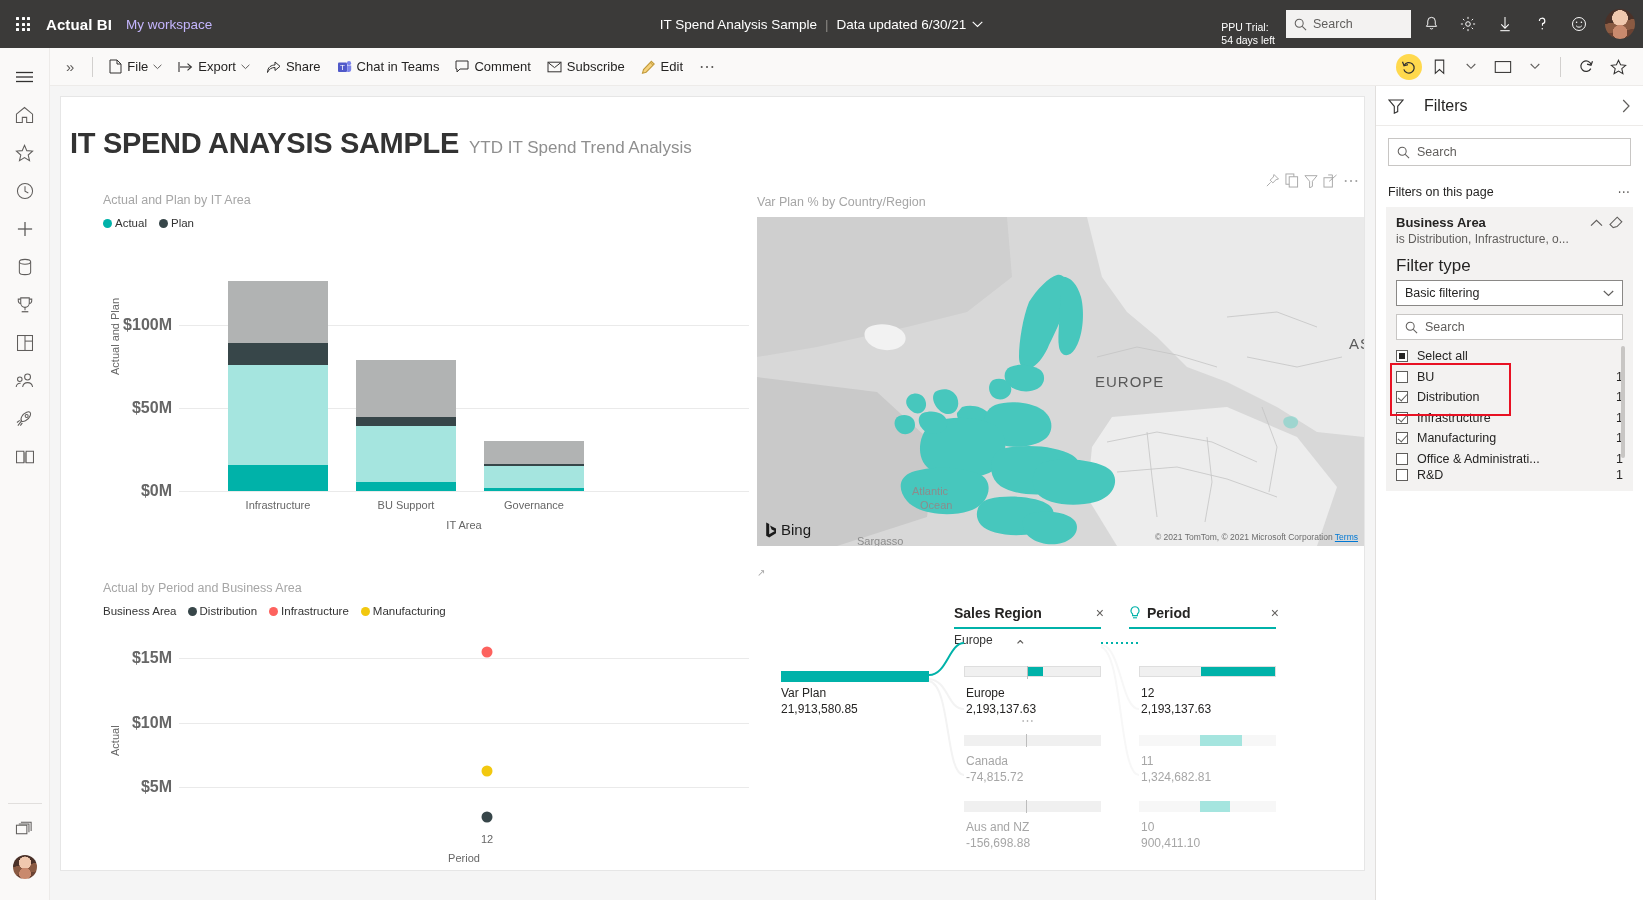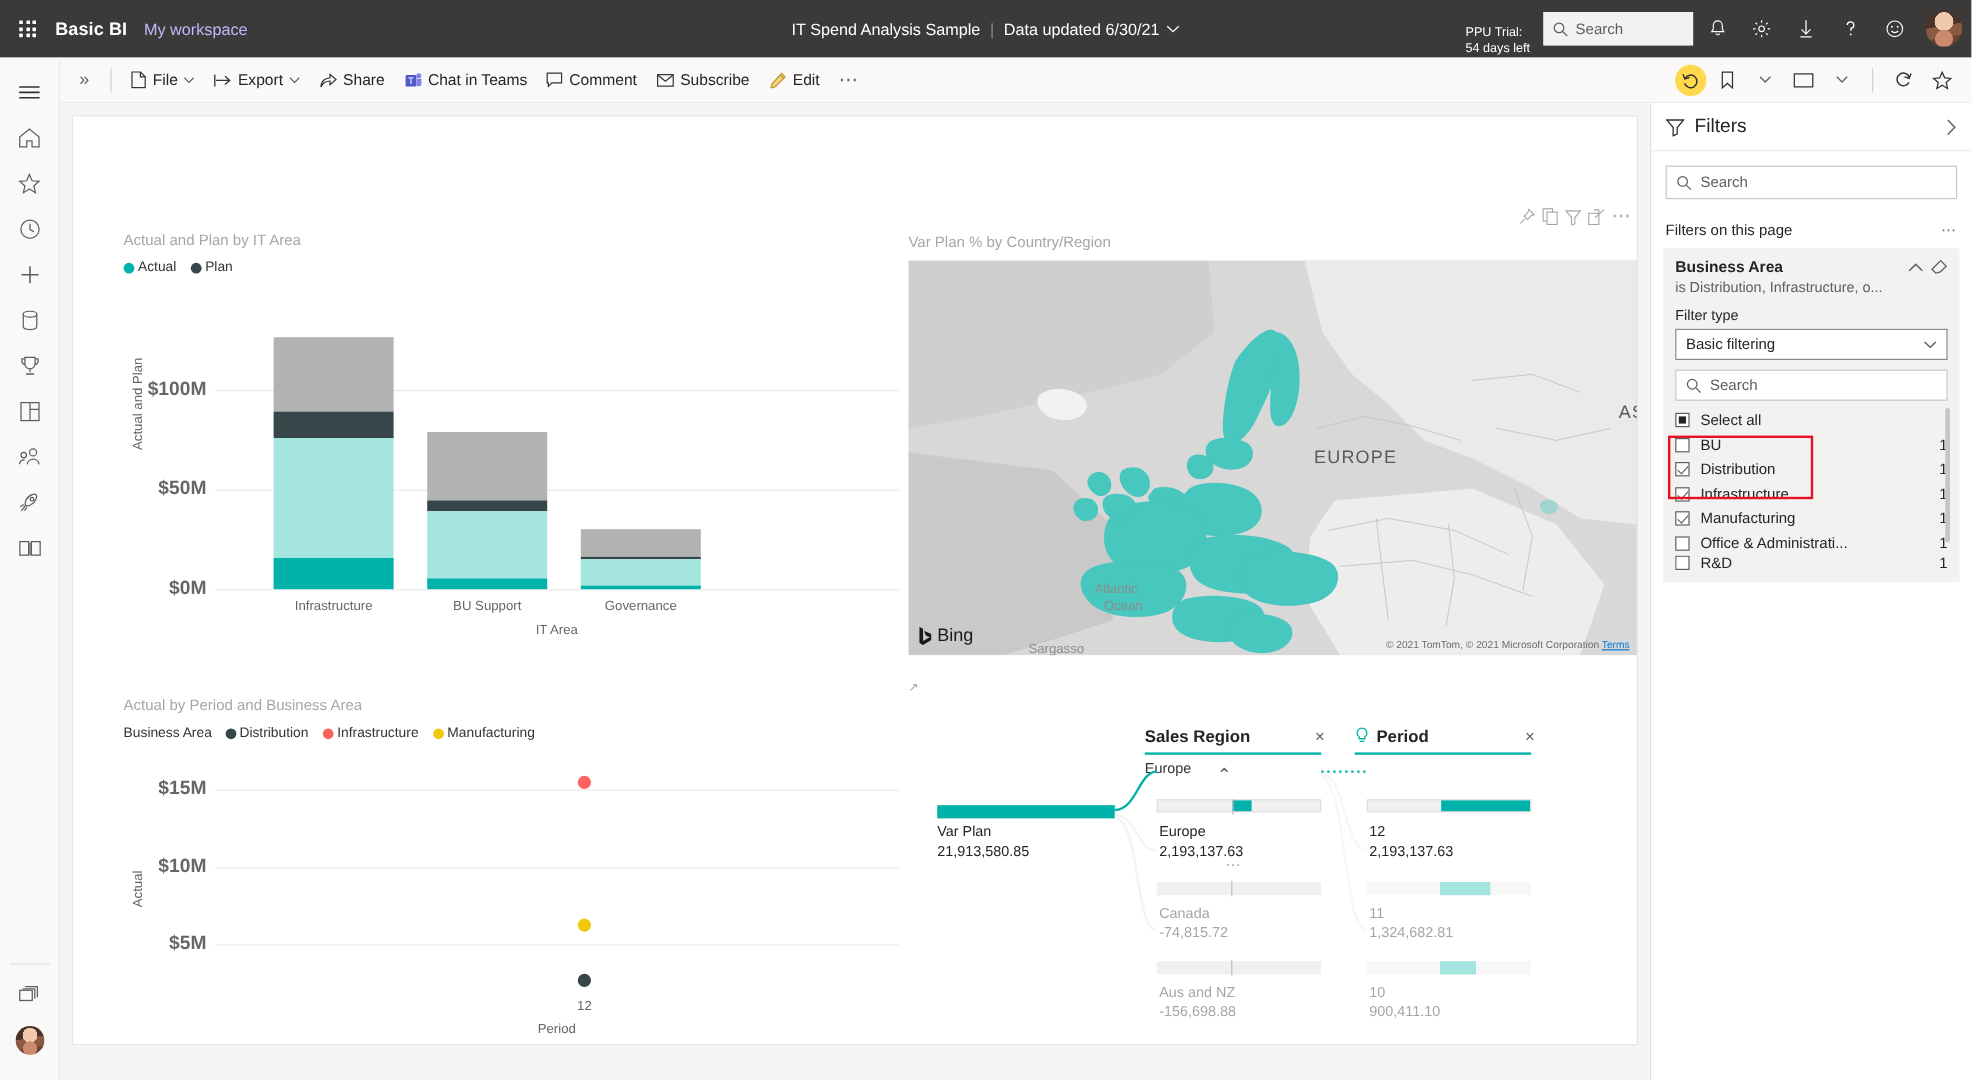--- a/index.html
+++ b/index.html
@@ -160,41 +160,41 @@
   .dt-bar { position: absolute; height: 11px; background: #f0f0f0; }
   .dt-bar i { position: absolute; top: 0; height: 100%; display: block; }
   .dt-bar .tick { position: absolute; top: -1px; width: 1px; height: 13px; background: #bdbdbd; }
 
   
   .filterpane {
     position: absolute; top: 86px; right: 0; width: 268px; height: 814px;
     background: #ffffff; border-left: 1px solid #e1dfdd;
   }
   .fp-head {
-    height: 40px; display: flex; align-items: center; gap: 8px; padding: 0 12px;
+    height: 40px; display: flex; align-items: center; gap: 20px; padding: 0 12px;
     border-bottom: 1px solid #edebe9;
   }
   .fp-head .t { font-size: 16px; color: #252423; flex: 1; }
   .fp-head .exp { color: #605e5c; cursor: pointer; font-size: 14px; }
   .fp-search {
     margin: 12px; height: 28px; border: 1px solid #c8c6c4; display: flex; align-items: center;
     gap: 7px; padding: 0 8px; font-size: 12.5px; color: #605e5c; cursor: text;
   }
   .fp-body { padding: 0 10px; }
   .fp-section {
     display: flex; align-items: center; font-size: 12.5px; color: #252423;
     padding: 6px 2px 8px 2px;
   }
   .fp-section .dots { margin-left: auto; color: #605e5c; cursor: pointer; letter-spacing: 1px; }
   .fcard { background: #f3f2f1; padding: 8px 10px 10px 10px; }
   .fcard-head { display: flex; align-items: center; gap: 6px; }
   .fcard-head .nm { font-size: 13px; font-weight: bold; color: #252423; flex: 1; }
   .fcard-head .ico { color: #605e5c; cursor: pointer; font-size: 11px; }
   .fcard-sub { font-size: 12px; color: #605e5c; margin-top: 2px; }
-  .fcard-lbl { font-size: 12px; color: #252423; margin-top: 10px; }
+  .fcard-lbl { font-size: 17px; color: #252423; margin-top: 10px; }
   .fselect {
     margin-top: 4px; height: 26px; background: #ffffff; border: 1px solid #8a8886;
     display: flex; align-items: center; padding: 0 8px; font-size: 12.5px; color: #252423; cursor: pointer;
   }
   .fselect .cv { margin-left: auto; color: #605e5c; font-size: 10px; }
   .fsearch {
     margin-top: 8px; height: 26px; background: #ffffff; border: 1px solid #c8c6c4;
     display: flex; align-items: center; gap: 7px; padding: 0 8px; font-size: 12.5px; color: #605e5c; cursor: text;
   }
   .flist { margin-top: 6px; position: relative; }
@@ -224,21 +224,21 @@
           <i></i>
           <i></i>
           <i></i>
           <i></i>
           <i></i>
           <i></i>
           <i></i>
           <i></i>
         </div>
     </div>
-    <div class="brand">Basic BI</div>
+    <div class="brand">Actual BI</div>
     <div class="workspace">My workspace</div>
 
     <div class="center-title">
       <span>IT Spend Analysis Sample</span>
       <span class="sep">|</span>
       <span style="display:flex;align-items:center;gap:6px;pointer-events:auto;cursor:pointer">
         <span>Data updated 6/30/21</span>
         <svg class="svgi" width="11" height="7" viewBox="0 0 11 7">
             <path d="M0.7 0.8 L5.5 5.4 L10.3 0.8" stroke="#fff" stroke-width="1.1" fill="none"></path>
           </svg>
@@ -502,20 +502,24 @@
         <svg class="svgi" width="17" height="16" viewBox="0 0 18 17">
             <path d="M9 1.3 L11.2 6.2 L16.6 6.7 L12.5 10.3 L13.7 15.6 L9 12.8 L4.3 15.6 L5.5 10.3 L1.4 6.7 L6.8 6.2 Z" stroke="#323130" stroke-width="1.1" fill="none"></path>
           </svg>
       </div>
     </div>
   </div>
 
   <div class="canvas">
     <div class="report-page">
 
+      <div class="rpt-title">
+        <span class="main">IT SPEND ANAYSIS SAMPLE</span>
+        <span class="sub">YTD IT Spend Trend Analysis</span>
+      </div>
 
       <div class="visual" id="chart1">
         <div class="v-title">Actual and Plan by IT Area</div>
 
         <div class="legend" style="left:16px;top:24px">
           <span class="li">
             <span class="dot" style="background:#00b2a9"></span>
             <span>Actual</span>
           </span>
           <span class="li">

